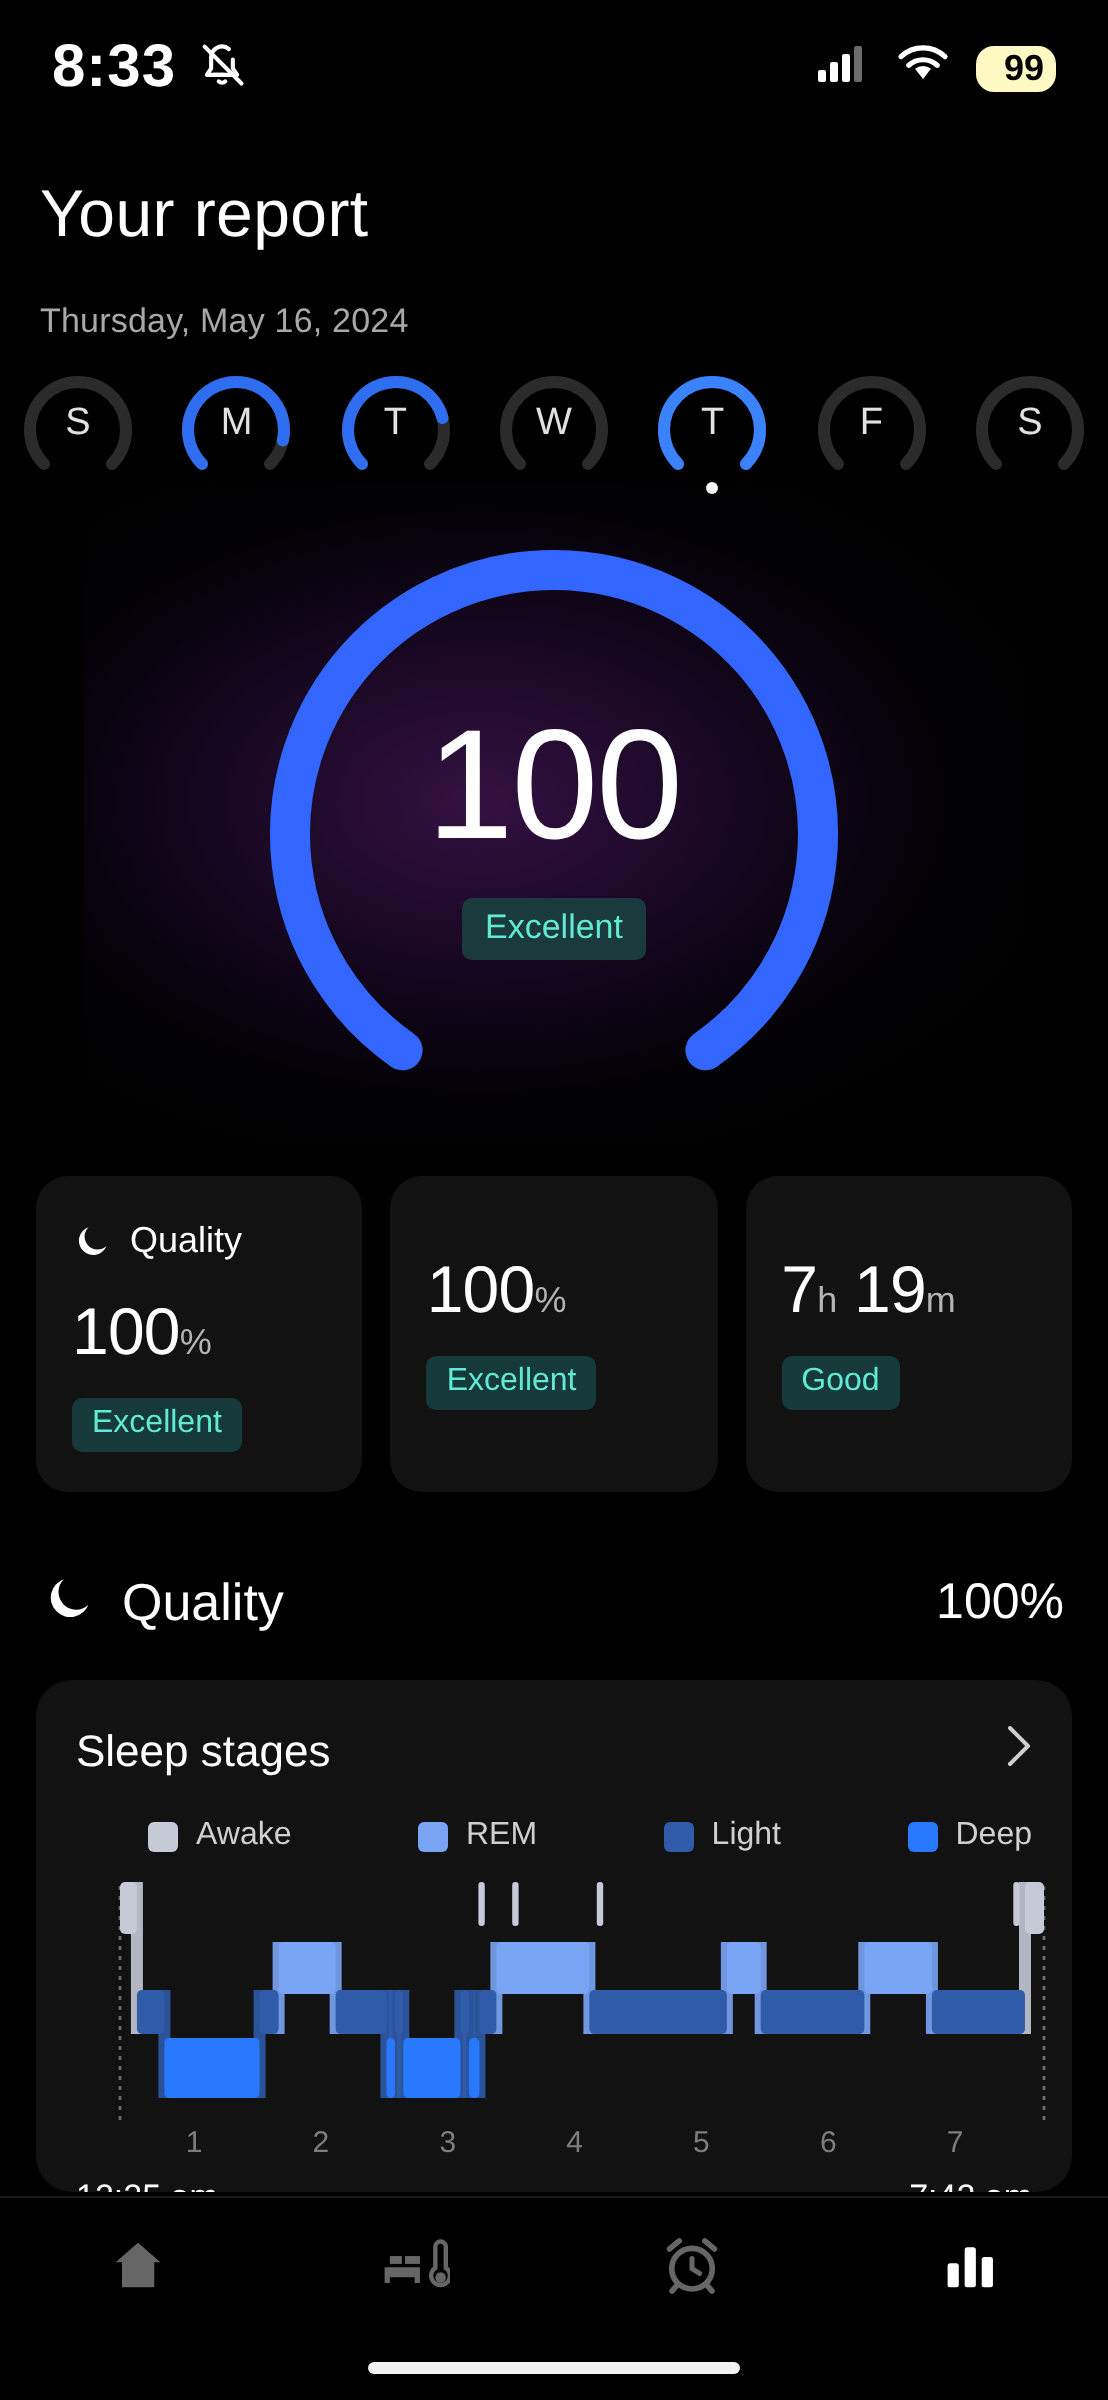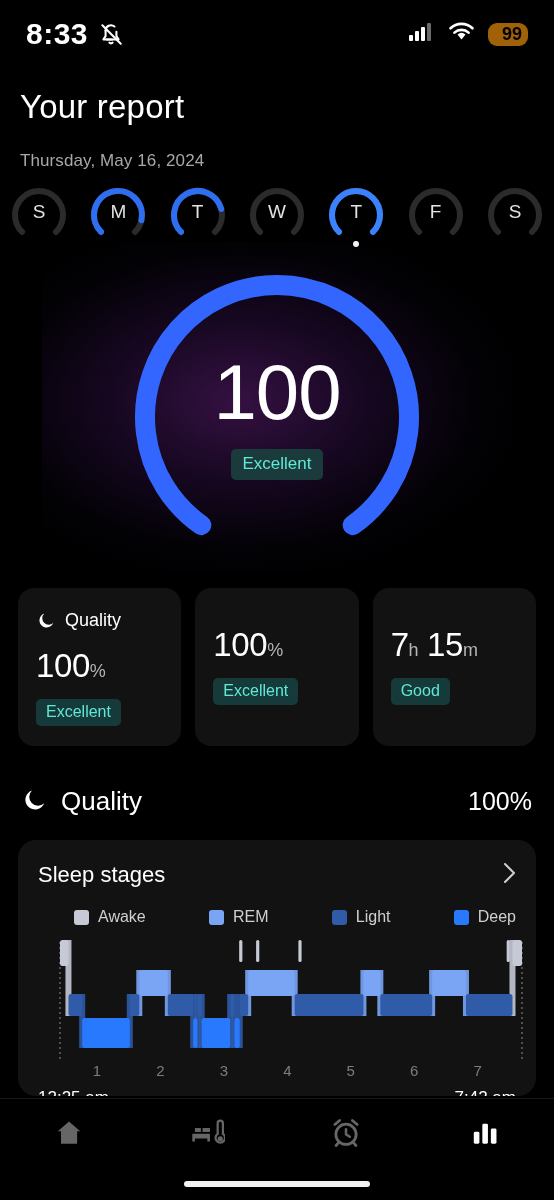--- a/index.html
+++ b/index.html
@@ -15,25 +15,25 @@
     background: #000;
     color: #fff;
   }
 
   
   .statusbar {
     position: absolute; top: 0; left: 0; right: 0; height: 68px;
     display: flex; align-items: center; justify-content: space-between;
     padding: 0 26px;
   }
-  .sb-left { display: flex; align-items: flex-end; gap: 10px; }
+  .sb-left { display: flex; align-items: center; gap: 10px; }
   .sb-time { font-size: 30px; font-weight: 600; letter-spacing: .5px; color: #fff; }
   .sb-right { display: flex; align-items: center; gap: 13px; }
   .battery {
-    background: #a16207; color: #000; border-radius: 9px;
+    background: #fef9c3; color: #000; border-radius: 9px;
     font-size: 18px; font-weight: 700; padding: 2px 0 3px 8px;
     line-height: 1; min-width: 40px; text-align: center;
   }
 
   
   .header { position: absolute; top: 88px; left: 20px; right: 20px; }
   .page-title { font-size: 33px; font-weight: 400; letter-spacing: .2px; color: #ffffff; }
   .page-date { font-size: 17px; color: #a8a8a8; margin-top: 25px; letter-spacing: .1px; }
 
   
@@ -270,21 +270,21 @@
       <div class="card-value"><span>100</span><span class="unit">%</span></div>
       <span class="card-badge">Excellent</span>
     </div>
 
     <div class="card">
       <div class="card-value"><span>100</span><span class="unit">%</span></div>
       <span class="card-badge">Excellent</span>
     </div>
 
     <div class="card">
-      <div class="card-value"><span>7</span><span class="unit">h</span> <span>15</span><span class="unit">m</span></div>
+      <div class="card-value"><span>7</span><span class="unit">h</span> <span>19</span><span class="unit">m</span></div>
       <span class="card-badge">Good</span>
     </div>
   </div>
 
   <div class="section-head">
     <div class="sh-left">
       <span>
         <svg width="26" height="26" viewBox="0 0 24 24">
             <path d="M20.5 15.1A9 9 0 1 1 9.2 3.3a7.3 7.3 0 0 0 11.3 11.8z" fill="#ffffff"></path>
           </svg>

